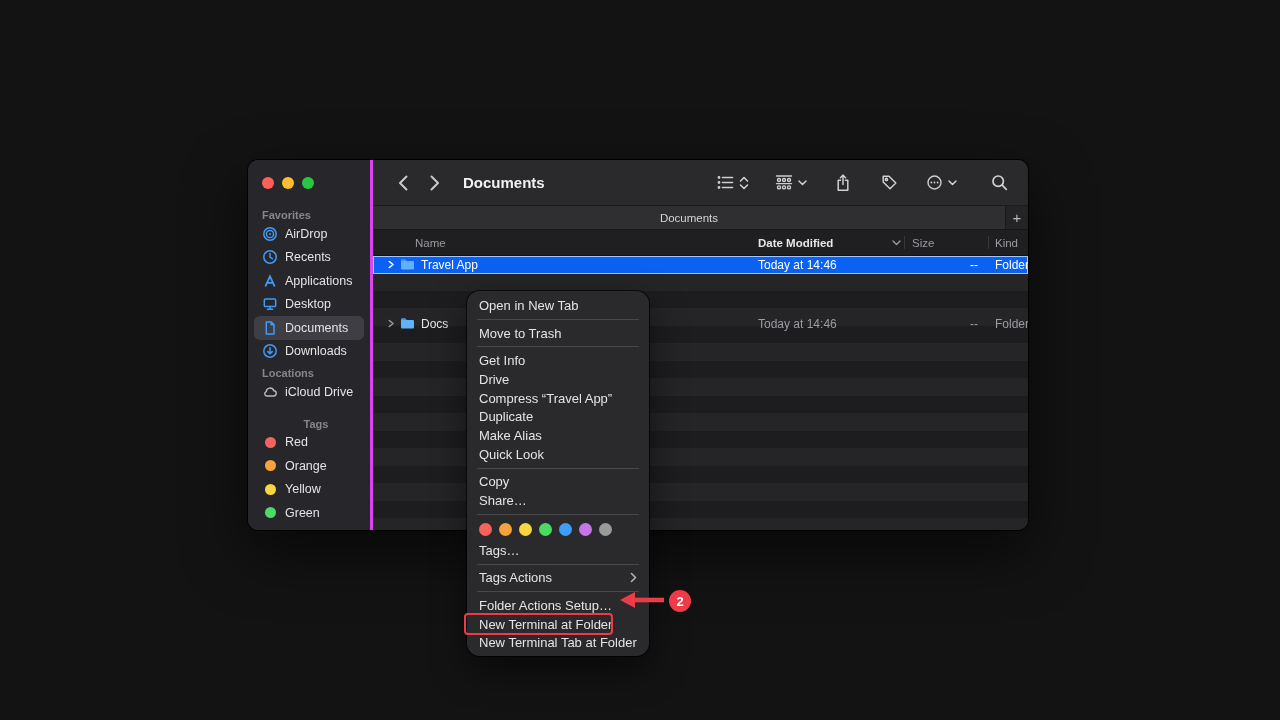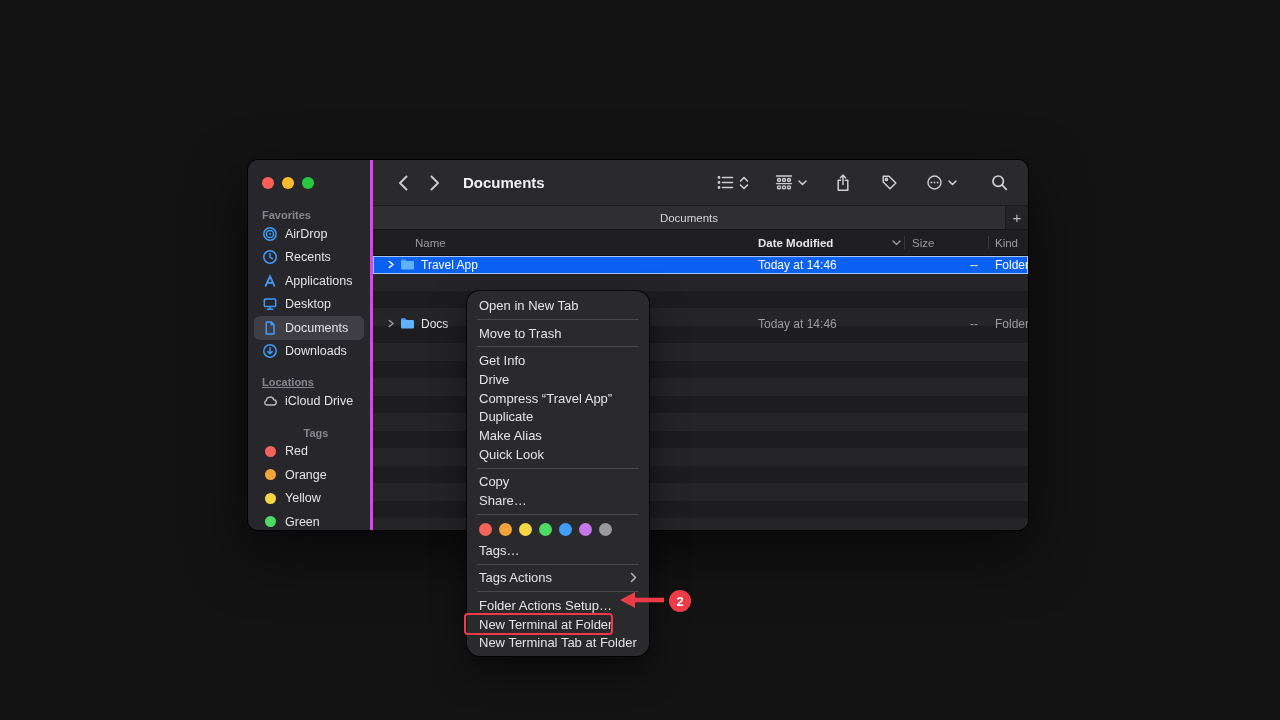--- a/index.html
+++ b/index.html
@@ -23,21 +23,21 @@
 
   
   .sidebar { width:125px; background:#27272b; flex:none; border-right:3px solid #d946ef; }
   .traffic { display:flex; gap:8px; padding:17px 0 0 14px; }
   .tl { width:12px; height:12px; border-radius:50%; }
   .tl.close { background:#ff5f57; }
   .tl.min   { background:#febc2e; }
   .tl.zoom  { background:#28c840; }
   .side-title { font-size:11px; font-weight:700; color:#85858b; padding:0 0 0 14px; height:14px; line-height:14px; }
   .st-fav { margin-top:19px; }
-  .st-loc { margin-top:12px;text-decoration:underline; }
+  .st-loc { margin-top:3px; }
   .st-tags { margin-top:13px;text-align:center; }
   .side-item {
     height:23.5px; display:flex; align-items:center; gap:7px;
     margin:0 6px; padding-left:8px; border-radius:6px;
     font-size:12.5px; color:#e3e3e6; white-space:nowrap; cursor:default;
   }
   .side-item.selected { background:#3e3e44; }
   .side-ico { width:16px; height:16px; flex:none; display:flex; align-items:center; justify-content:center; }
   .tag-dot-sb { width:11px; height:11px; border-radius:50%; flex:none; margin:0 2.5px; }
 

